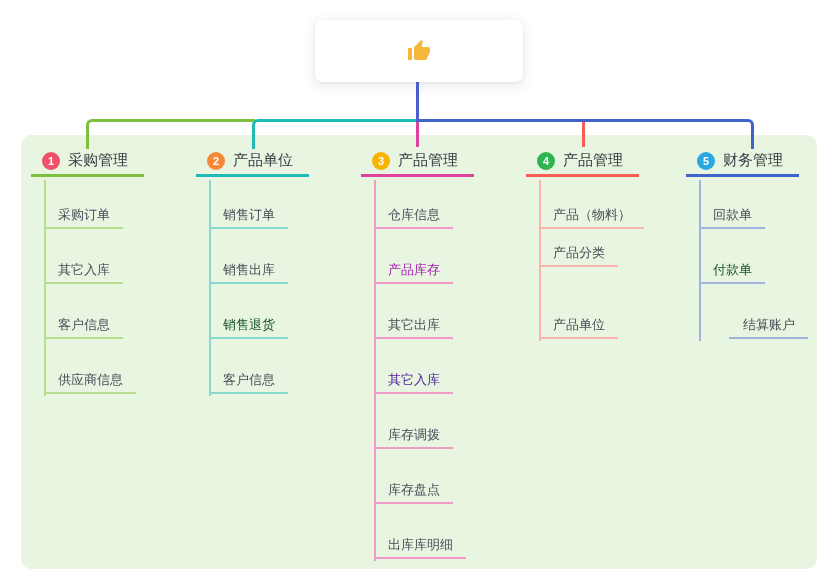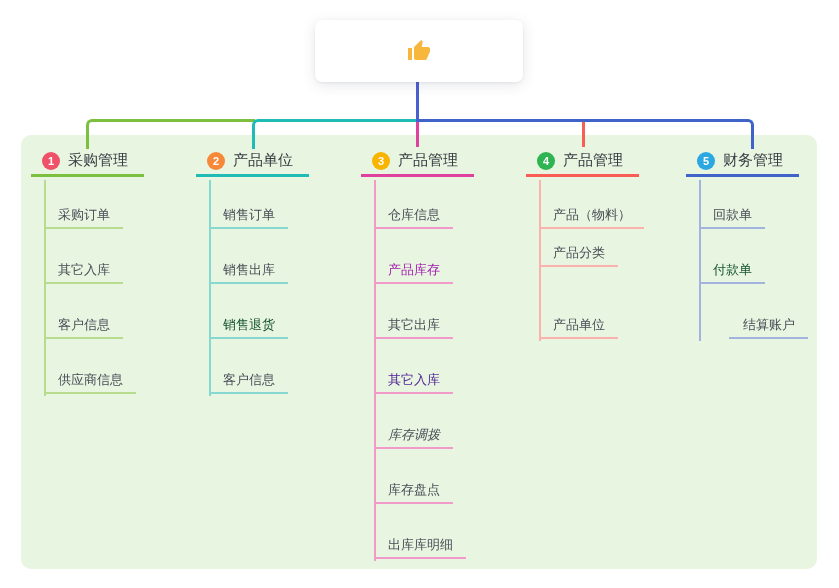--- a/index.html
+++ b/index.html
@@ -81,21 +81,21 @@
       <div class="item" style="left: 209px; top: 367px; border-bottom-color: rgb(134, 216, 209); color: rgb(71, 77, 86);">客户信息</div>
       <div class="branch-header" style="left: 361px; top: 147px; border-bottom-color: rgb(223, 66, 158); color: rgb(54, 59, 66);">
         <span class="badge" style="background: rgb(249, 180, 0); color: rgb(255, 255, 255);">3</span>
         <span>产品管理</span>
       </div>
       <div class="trunk" style="left: 374px; top: 180px; height: 381px; background: rgb(242, 154, 202);"></div>
       <div class="item" style="left: 374px; top: 202px; border-bottom-color: rgb(242, 154, 202); color: rgb(71, 77, 86);">仓库信息</div>
       <div class="item" style="left: 374px; top: 257px; border-bottom-color: rgb(242, 154, 202); color: #a21caf;">产品库存</div>
       <div class="item" style="left: 374px; top: 312px; border-bottom-color: rgb(242, 154, 202); color: rgb(71, 77, 86);">其它出库</div>
       <div class="item" style="left: 374px; top: 367px; border-bottom-color: rgb(242, 154, 202); color: #4c1d95;">其它入库</div>
-      <div class="item" style="left: 374px; top: 422px; border-bottom-color: rgb(242, 154, 202); color: rgb(71, 77, 86); font-style: italic;">库存调拨</div>
+      <div class="item" style="left: 374px; top: 422px; border-bottom-color: rgb(242, 154, 202); color: rgb(71, 77, 86);">库存调拨</div>
       <div class="item" style="left: 374px; top: 477px; border-bottom-color: rgb(242, 154, 202); color: rgb(71, 77, 86);">库存盘点</div>
       <div class="item" style="left: 374px; top: 532px; border-bottom-color: rgb(242, 154, 202); color: rgb(71, 77, 86);">出库库明细</div>
       <div class="branch-header" style="left: 526px; top: 147px; border-bottom-color: rgb(249, 93, 85); color: rgb(54, 59, 66);">
         <span class="badge" style="background: rgb(46, 180, 80); color: rgb(255, 255, 255);">4</span>
         <span>产品管理</span>
       </div>
       <div class="trunk" style="left: 539px; top: 180px; height: 161px; background: rgb(251, 177, 172);"></div>
       <div class="item" style="left: 539px; top: 202px; border-bottom-color: rgb(251, 177, 172); color: rgb(71, 77, 86);">产品（物料）</div>
       <div class="item" style="left: 539px; top: 240px; border-bottom-color: rgb(251, 177, 172); color: rgb(71, 77, 86); text-align: right;">产品分类</div>
       <div class="item" style="left: 539px; top: 312px; border-bottom-color: rgb(251, 177, 172); color: rgb(71, 77, 86);">产品单位</div>

